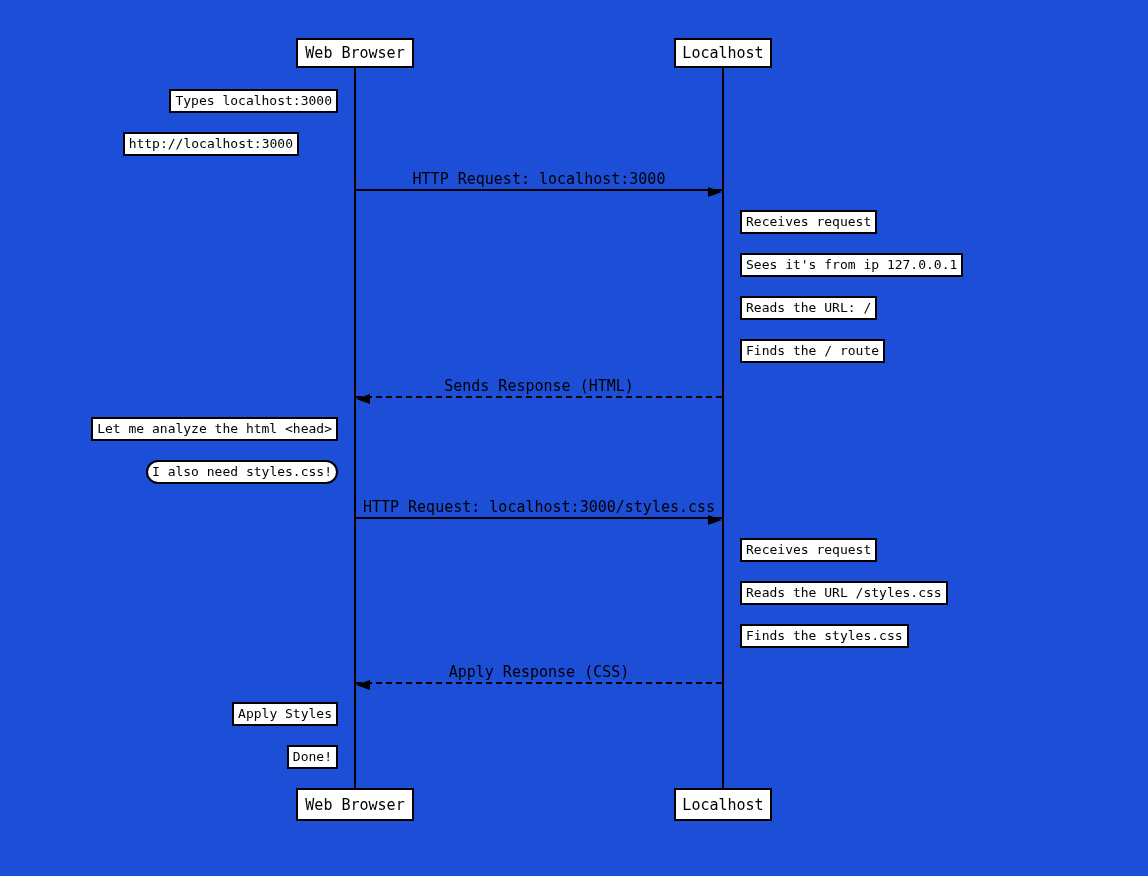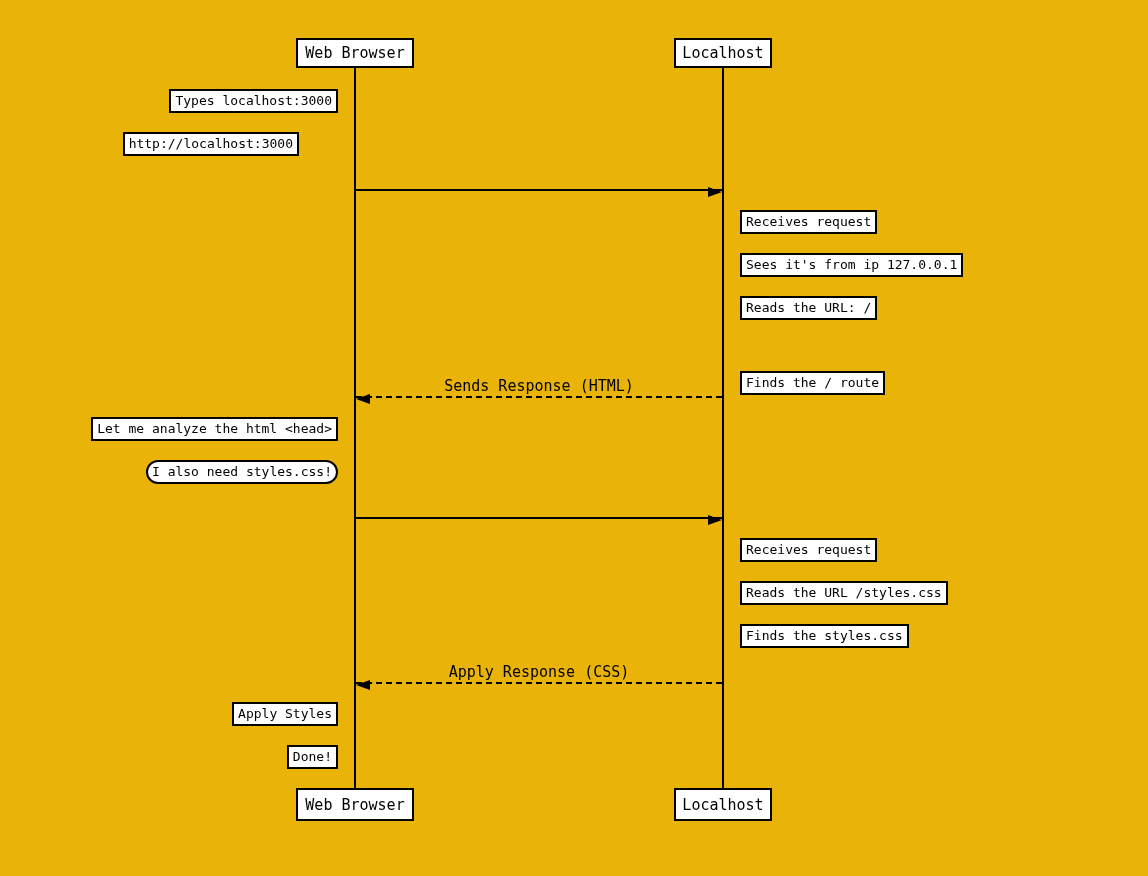--- a/index.html
+++ b/index.html
@@ -1,21 +1,21 @@
 <!DOCTYPE html>
 <html><head>
 <meta charset="utf-8">
 <style>
   * { margin: 0; padding: 0; box-sizing: border-box; }
   html, body { background: #ffffff; }
   .canvas {
     position: relative;
     width: 1148px;
     height: 876px;
-    background: #eab308;
+    background: #1d4ed8;
     font-family: "DejaVu Sans Mono", "Liberation Mono", monospace;
     color: #000000;
     overflow: hidden;
   }
   .actor {
     position: absolute;
     border: 2px solid #000000;
     background: #ffffff;
     display: flex;
     align-items: center;
@@ -73,37 +73,39 @@
 
   <div class="actor" style="left:296px; top:38px; width:118px; height:30px;">Web Browser</div>
   <div class="actor" style="left:674px; top:38px; width:98px; height:30px;">Localhost</div>
 
   <div class="lifeline" style="left:354px; top:68px; height:720px;"></div>
   <div class="lifeline" style="left:722px; top:68px; height:720px;"></div>
 
   <div class="note" style="right:810px; top:89px;">Types localhost:3000</div>
   <div class="note" style="right:849px; top:132px;">http://localhost:3000</div>
 
+  <div class="msg-label" style="top:169px;">HTTP Request: localhost:3000</div>
   <div class="msg-line solid" style="top:189px;">
     <div class="arrowhead right"></div>
   </div>
 
   <div class="note" style="left:740px; top:210px;">Receives request</div>
   <div class="note" style="left:740px; top:253px;">Sees it's from ip 127.0.0.1</div>
   <div class="note" style="left:740px; top:296px;">Reads the URL: /</div>
-  <div class="note" style="left:740px; top:339px;margin-top:32px;">Finds the / route</div>
+  <div class="note" style="left:740px; top:339px;">Finds the / route</div>
 
   <div class="msg-label" style="top:376px;">Sends Response (HTML)</div>
   <div class="msg-line dashed" style="top:396px;">
     <div class="arrowhead left"></div>
   </div>
 
   <div class="note" style="right:810px; top:417px;">Let me analyze the html &lt;head&gt;</div>
   <div class="note" style="right:810px; top:460px;border-radius:12px;">I also need styles.css!</div>
 
+  <div class="msg-label" style="top:497px;">HTTP Request: localhost:3000/styles.css</div>
   <div class="msg-line solid" style="top:517px;">
     <div class="arrowhead right"></div>
   </div>
 
   <div class="note" style="left:740px; top:538px;">Receives request</div>
   <div class="note" style="left:740px; top:581px;">Reads the URL /styles.css</div>
   <div class="note" style="left:740px; top:624px;">Finds the styles.css</div>
 
   <div class="msg-label" style="top:662px;">Apply Response (CSS)</div>
   <div class="msg-line dashed" style="top:682px;">

